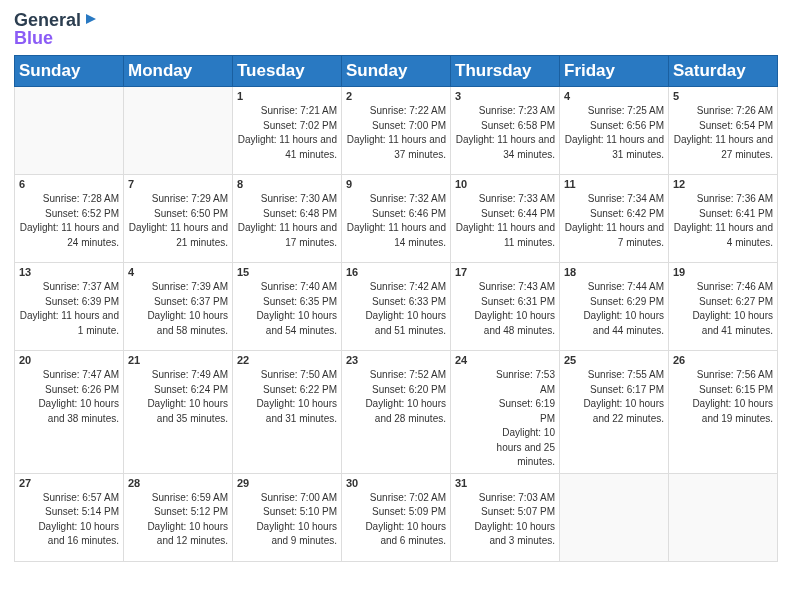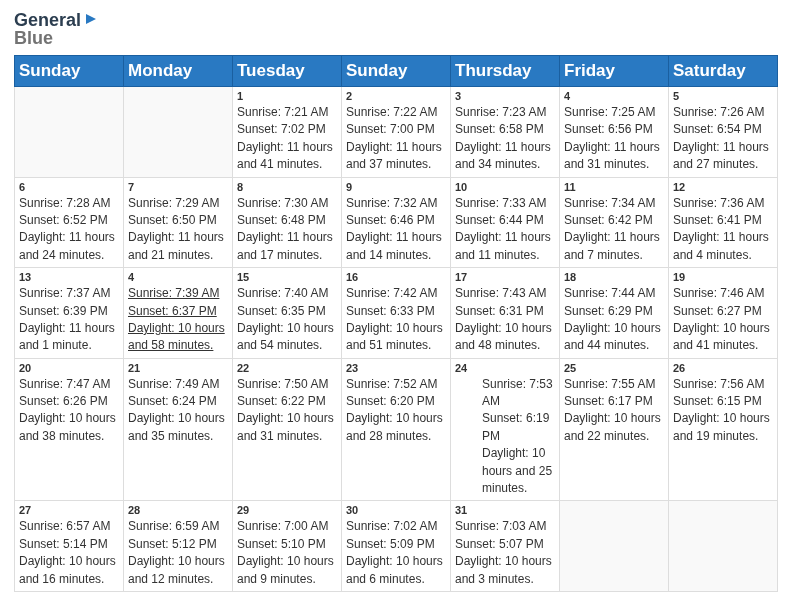--- a/index.html
+++ b/index.html
@@ -76,44 +76,45 @@
     .calendar tr:nth-child(even) td:not(.empty) {
       background: #fff;
     }
     .day-number {
       font-weight: bold;
       font-size: 11px;
       display: block;
       margin-bottom: 2px;
     }
     .day-info {
-      font-size: 12px;
+      font-size: 10px;
       line-height: 1.45;
       color: #333;
+      text-align: right;
     }
     table {
       width: 100%;
       border-collapse: collapse;
     }
   </style>
 </head>
 <body>
 
 <div class="page">
   <div class="header">
     <div class="logo">
       <div class="logo-line">
         <span style="font-size:18px;font-weight:bold;color:#2c3e50;">General</span>
         <span style="display:inline-block;margin-left:3px;vertical-align:middle;">
           <svg width="14" height="14" viewBox="0 0 14 14">
               <polygon points="2,2 12,7 2,12" fill="#2979c2"></polygon>
             </svg>
         </span>
       </div>
-      <div style="font-size:18px;font-weight:bold;color:#737373;margin-top:-3px;">Blue</div>
+      <div style="font-size:18px;font-weight:bold;color:#8b5cf6;margin-top:-3px;">Blue</div>
     </div>
     <div class="title-area">
       <div class="month-title"></div>
       <div class="location"></div>
     </div>
   </div>
 
   <table class="calendar">
     <thead>
       <tr>
@@ -207,21 +208,21 @@
         </tr>
         <tr>
           <td>
             <span class="day-number">13</span>
             <div class="day-info" style="white-space: pre-line;">Sunrise: 7:37 AM
 Sunset: 6:39 PM
 Daylight: 11 hours and 1 minute.</div>
           </td>
           <td>
             <span class="day-number">4</span>
-            <div class="day-info" style="white-space: pre-line; text-decoration: underline;">Sunrise: 7:39 AM
+            <div class="day-info" style="white-space: pre-line;">Sunrise: 7:39 AM
 Sunset: 6:37 PM
 Daylight: 10 hours and 58 minutes.</div>
           </td>
           <td>
             <span class="day-number">15</span>
             <div class="day-info" style="white-space: pre-line;">Sunrise: 7:40 AM
 Sunset: 6:35 PM
 Daylight: 10 hours and 54 minutes.</div>
           </td>
           <td>

